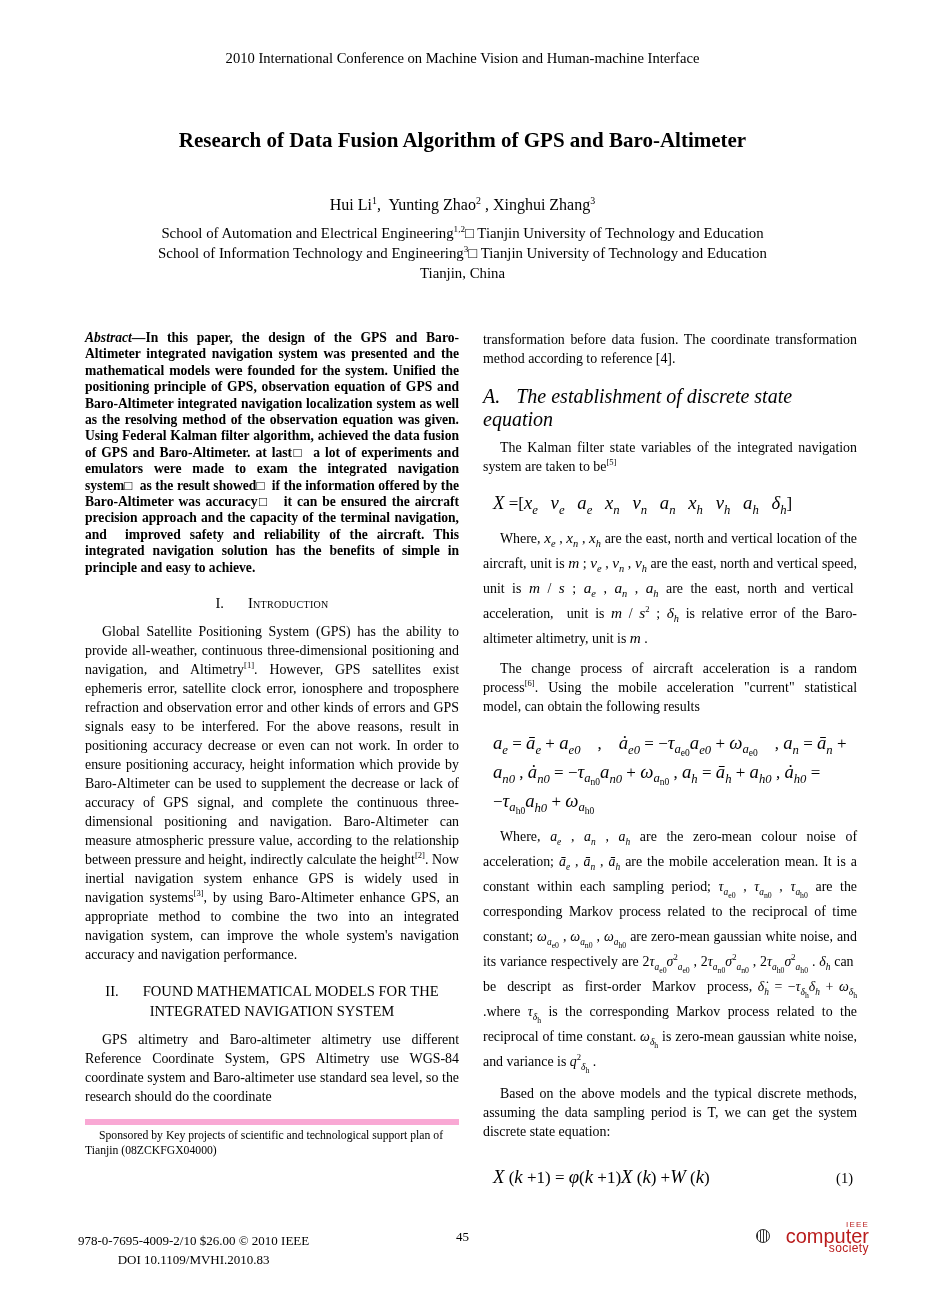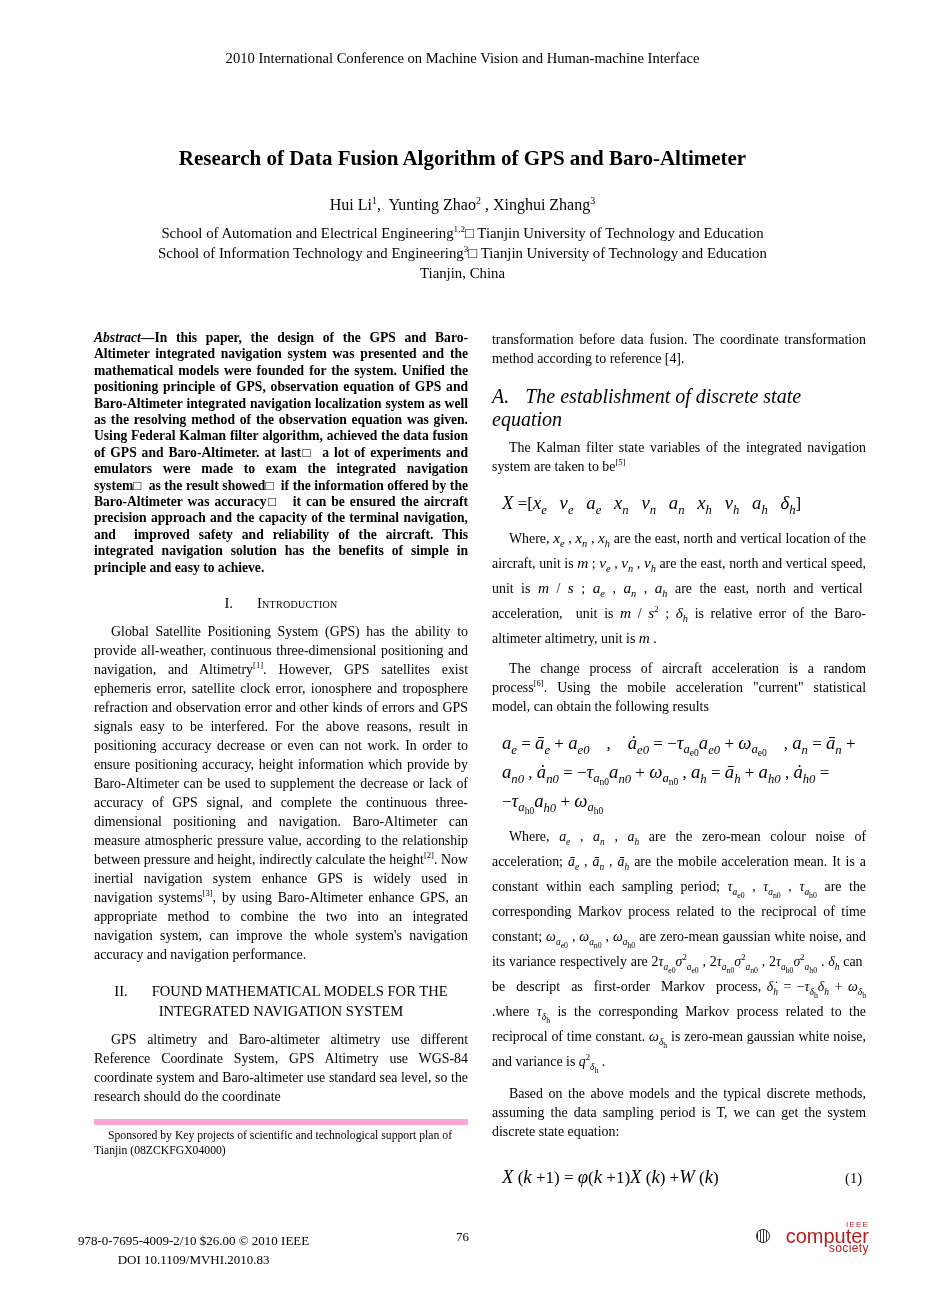--- a/index.html
+++ b/index.html
@@ -1,29 +1,29 @@
 <!DOCTYPE html>
 <html><head>
 <meta charset="utf-8">
 <style>
   html,body{margin:0;padding:0;background:#fff;}
   .page{
     position:relative;width:925px;height:1309px;background:#ffffff;color:#000;
     font-family:"Liberation Serif","DejaVu Serif",serif;overflow:hidden;
   }
   .conf-header{position:absolute;top:50px;left:0;width:100%;text-align:center;font-size:14.6px;}
-  .paper-title{position:absolute;top:146px;left:0;width:100%;text-align:center;font-size:21px;font-weight:bold;margin:0;}
+  .paper-title{position:absolute;top:128px;left:0;width:100%;text-align:center;font-size:21px;font-weight:bold;margin:0;}
   .authors{position:absolute;top:196px;left:0;width:100%;text-align:center;}
   .author-names{font-size:16px;margin-bottom:9px;}
   .affil{font-size:14.8px;line-height:20px;}
   .emails{font-size:14.8px;line-height:20px;}
   sup{font-size:0.62em;line-height:0;}
   sub{font-size:0.68em;line-height:0;}
   sub sub{font-size:0.82em;}
-  .columns{position:absolute;top:330px;left:94px;width:772px;display:flex;gap:24px;}
+  .columns{position:absolute;top:330px;left:85px;width:772px;display:flex;gap:24px;}
   .col{width:376px;}
   p{margin:0;}
   .abstract{font-size:13.6px;line-height:16.4px;font-weight:bold;text-align:justify;}
   .keywords{margin-top:13px;font-size:13.6px;line-height:16.4px;font-weight:bold;font-style:italic;text-indent:16px;text-align:justify;}
   .sec-heading{margin:17px 0 9px 0;text-align:center;font-size:14.6px;font-weight:normal;line-height:20px;}
   .sec-heading .sec-num{margin-right:24px;}
   .smallcaps{font-variant:small-caps;letter-spacing:0.3px;}
   .body-para{font-size:13.9px;line-height:19px;text-align:justify;text-indent:17px;}
   .noindent{text-indent:0;}
   .mathy{line-height:24px;}
@@ -101,21 +101,21 @@
       </div>
     </div>
 
   </div>
 
   <div class="footer-copy">
     <div>978-0-7695-4009-2/10 $26.00 © 2010 IEEE</div>
     <div>DOI 10.1109/MVHI.2010.83</div>
   </div>
 
-  <div class="footer-page">76</div>
+  <div class="footer-page">45</div>
 
   <div class="cs-logo">
     <div class="cs-ieee">IEEE</div>
     <div class="cs-row">
       <span class="cs-globe"></span>
       <span>computer</span>
     </div>
     <div class="cs-society">society</div>
   </div>
 

